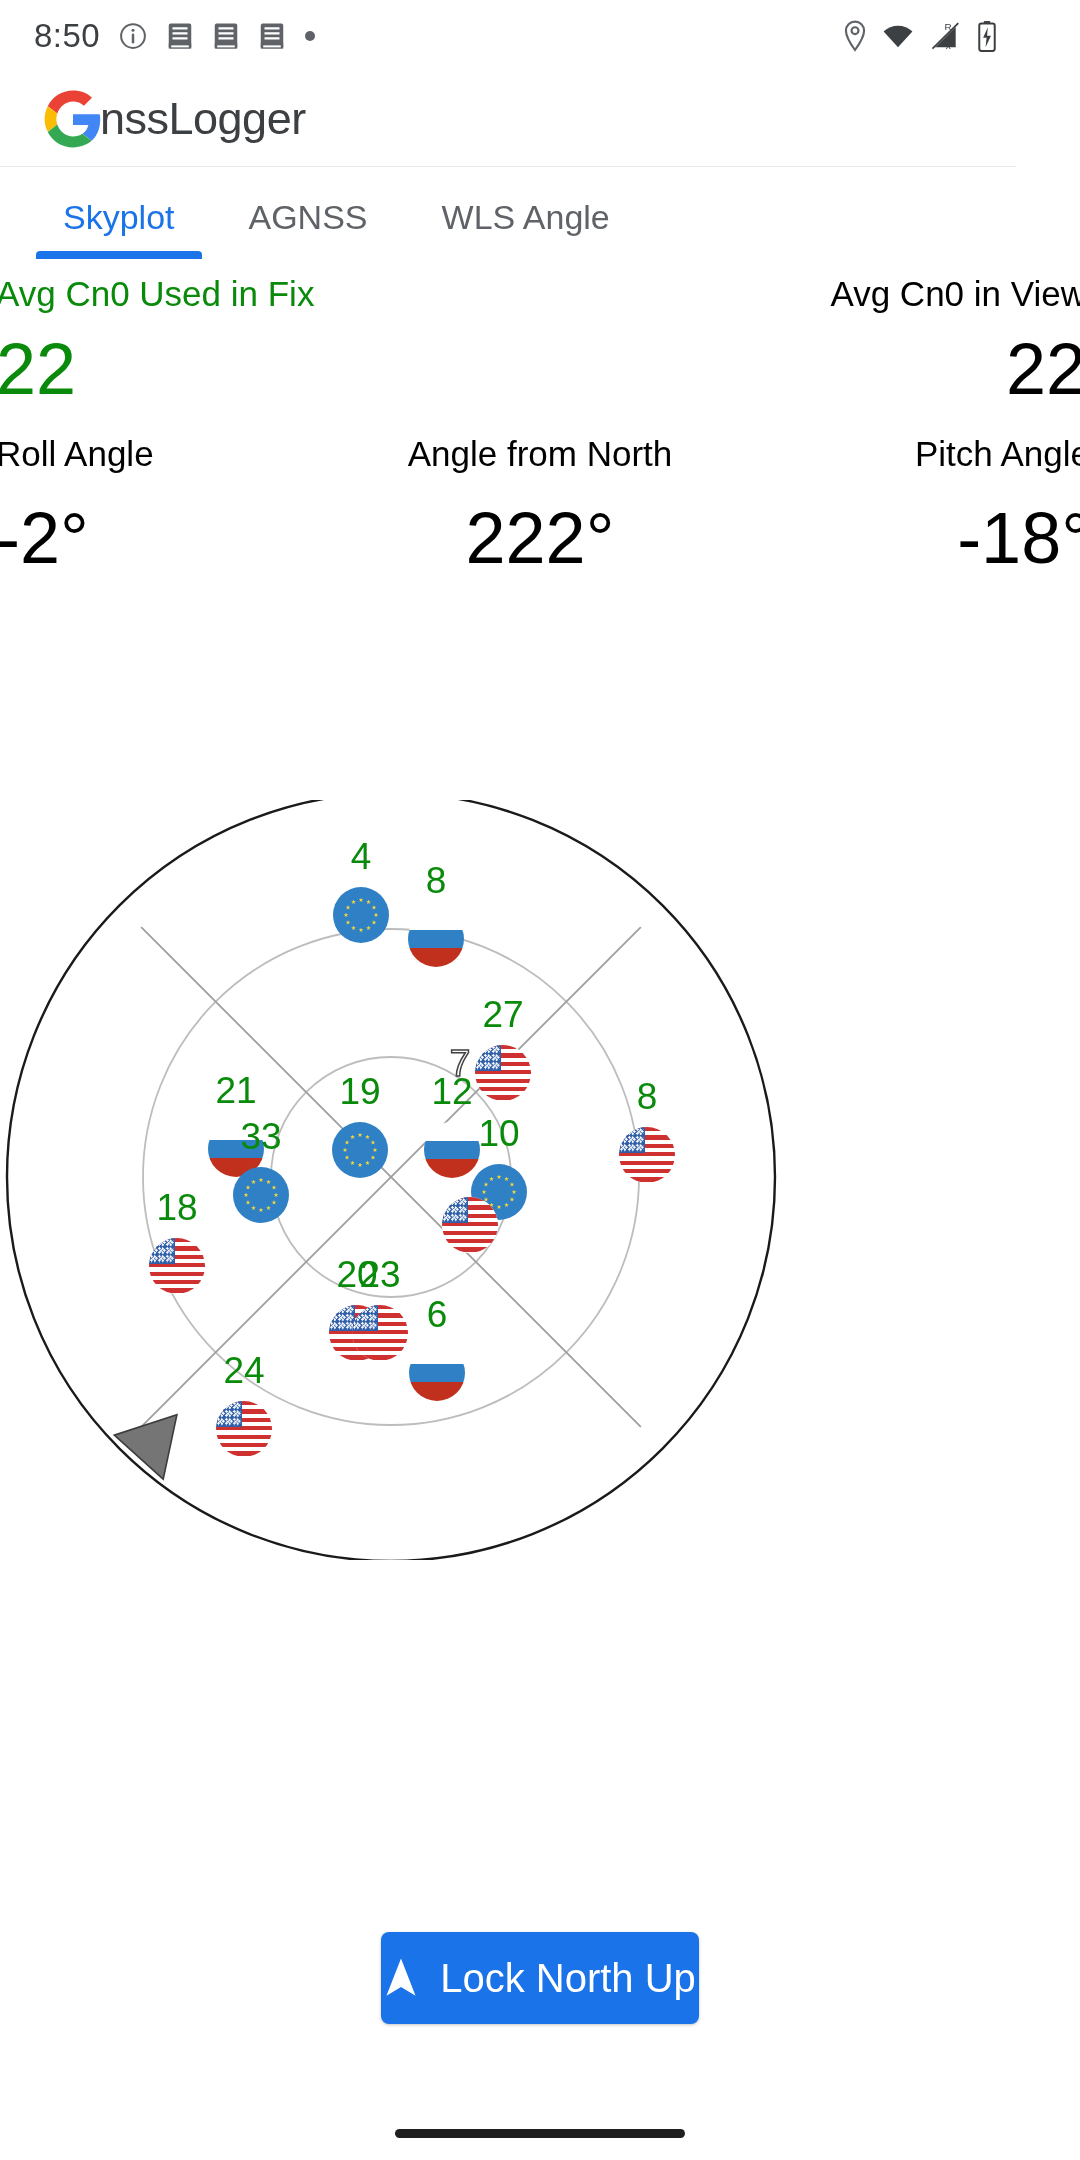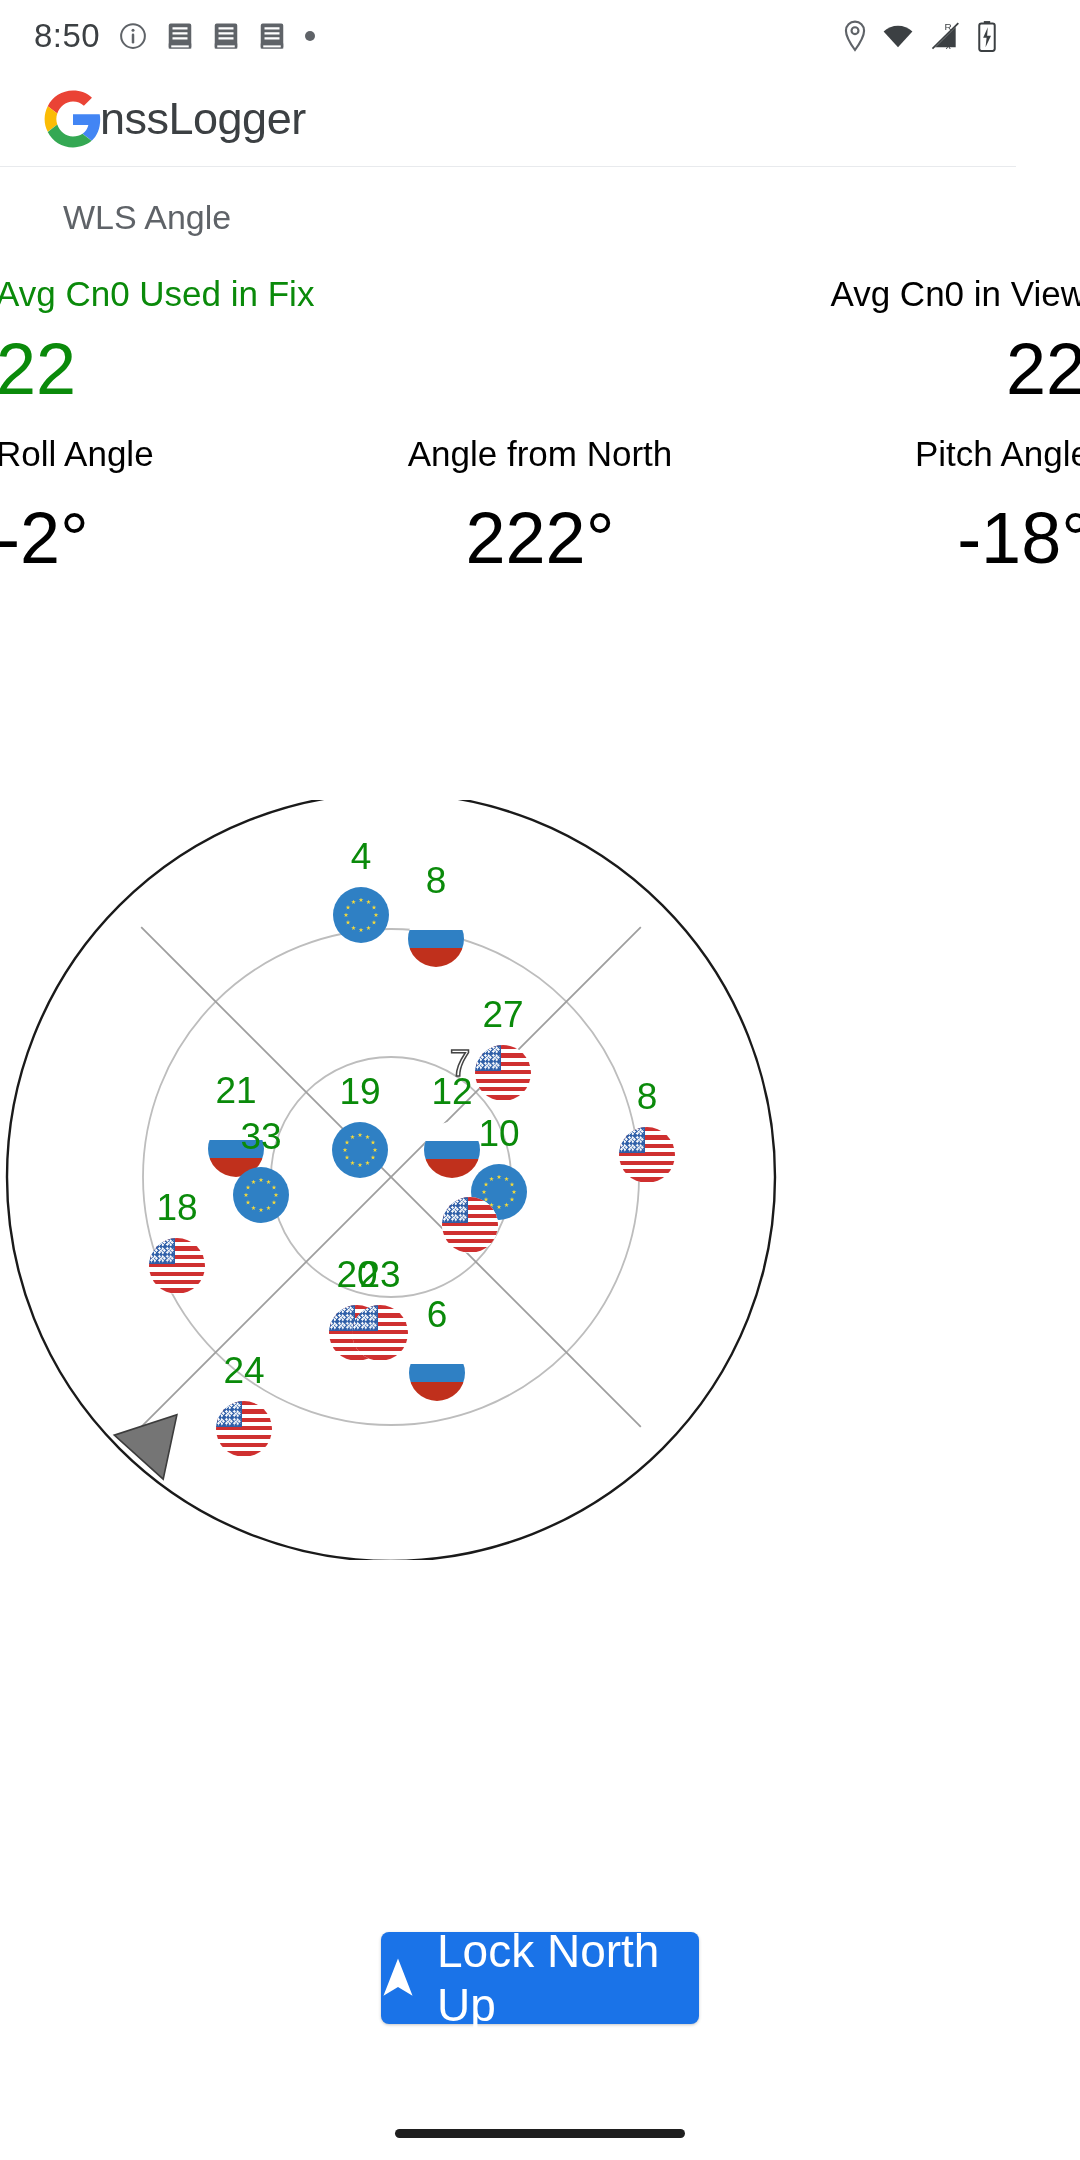--- a/index.html
+++ b/index.html
@@ -130,21 +130,21 @@
     background-size:33% 33%;
   }
 
   
   .lock-btn{
     position:absolute;left:50%;transform:translateX(-50%);
     top:1932px;
     width:318px;height:92px;border-radius:8px;
     background:#1a73e8;color:#fff;
     display:flex;align-items:center;justify-content:center;gap:22px;
-    font-size:46px;
+    font-size:40px;
     box-shadow:0 1px 3px rgba(60,64,67,.3);
     cursor:pointer;
   }
 
   .nav-pill{
     position:absolute;left:50%;transform:translateX(-50%);
     bottom:22px;width:290px;height:9px;border-radius:5px;background:#1f1f1f;
   }
 </style>
 </head>
@@ -235,20 +235,22 @@
         <path fill="#4285F4" d="M46.5 24.5c0-1.6-.1-3.1-.4-4.5H24v9h12.7c-.6 3-2.3 5.5-4.8 7.2l7.6 5.9c4.4-4.1 7-10.1 7-17.6z"></path>
         <path fill="#FBBC05" d="M11 28.5c-.5-1.4-.8-2.9-.8-4.5s.3-3.1.8-4.5l-7.9-6.1C1.4 16.7.5 20.2.5 24s.9 7.3 2.6 10.6l7.9-6.1z"></path>
         <path fill="#34A853" d="M24 47.5c6.2 0 11.5-2 15.4-5.4l-7.6-5.9c-2.1 1.4-4.8 2.3-7.8 2.3-6.1 0-11.1-4.2-13-9.9l-7.9 6.1C6.9 42.2 14.8 47.5 24 47.5z"></path>
       </svg>
     </span>
     <span class="brand-title">nssLogger</span>
   </div>
 </div>
 
 <div class="tabs">
+  <div class="tab active">Skyplot</div>
+  <div class="tab">AGNSS</div>
   <div class="tab">WLS Angle</div>
 </div>
 
 <div class="stats-cn0">
   <div class="cn0-left">
     <div class="cn0-label">Avg Cn0 Used in Fix</div>
     <div class="cn0-value">22</div>
   </div>
   <div class="cn0-right">
     <div class="cn0-label">Avg Cn0 in View</div>

